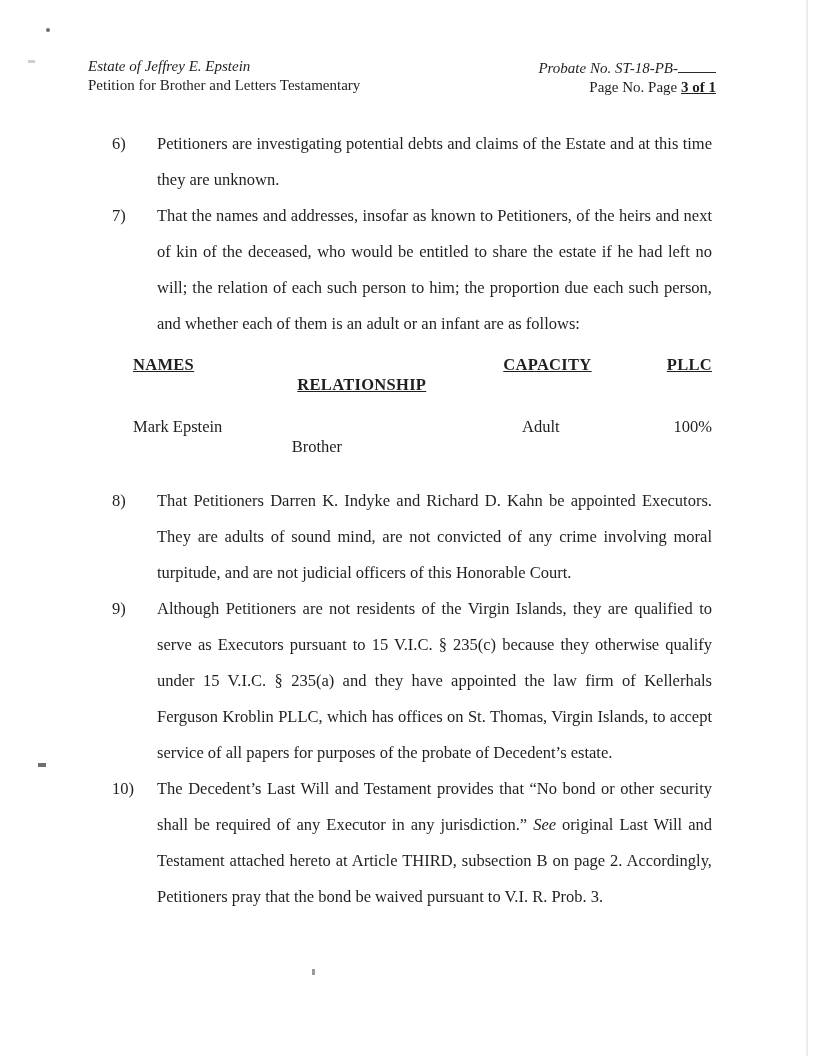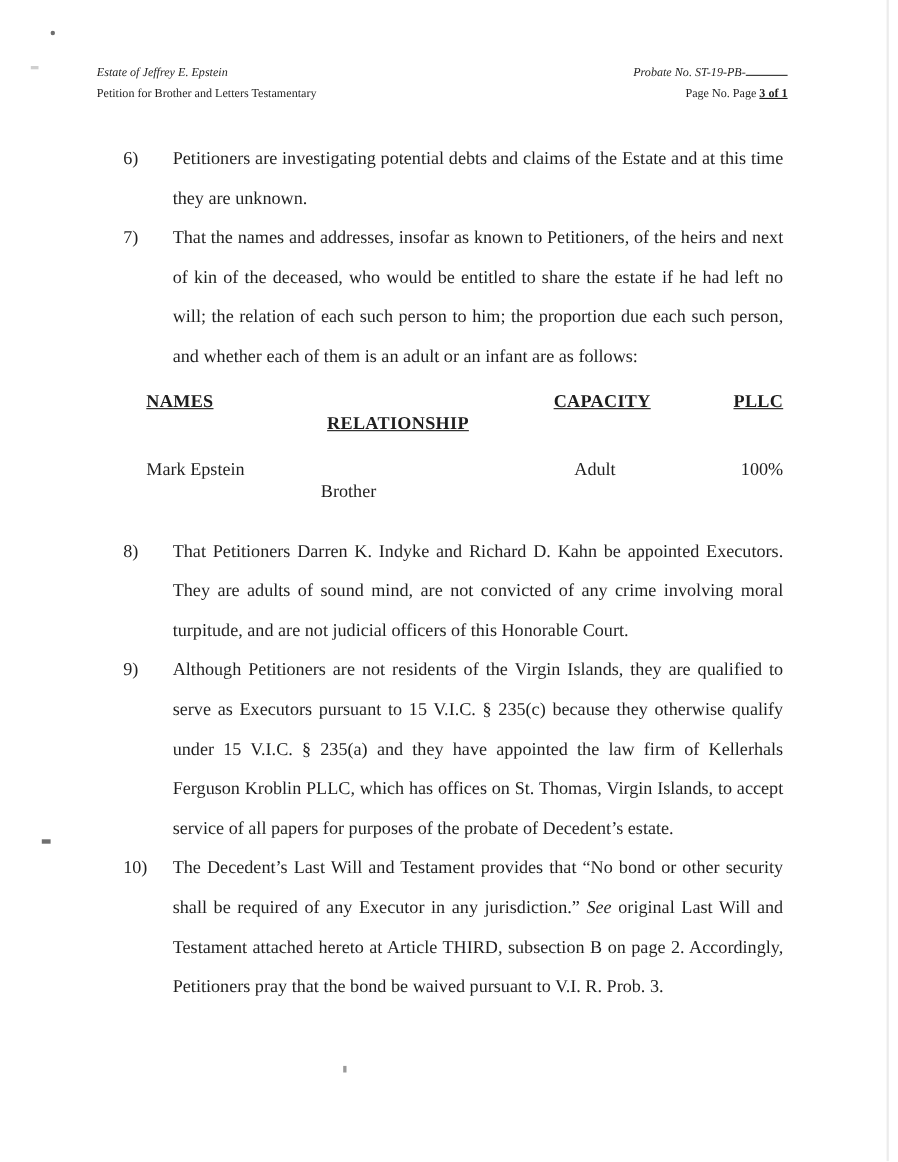--- a/index.html
+++ b/index.html
@@ -4,21 +4,21 @@
 <style>
   html,body { margin:0; padding:0; background:#ffffff; }
   .page {
     position:relative; width:816px; height:1056px; background:#ffffff;
     font-family:"Liberation Serif", serif; color:#1f1f1f; overflow:hidden;
   }
   
   .header {
     position:absolute; top:57px; left:88px; right:100px;
     display:flex; justify-content:space-between;
-    font-size:11px; line-height:19px;
+    font-size:15px; line-height:19px;
   }
   .hdr-italic { font-style:italic; }
   .header-right { text-align:right; }
   .blank-line {
     display:inline-block; width:38px; height:1em;
     border-bottom:1.5px solid #2b2b2b; vertical-align:baseline;
   }
   .page-val { font-weight:bold; text-decoration:underline; }
   
   .content {
@@ -53,21 +53,21 @@
 <body>
 
 <div class="page">
 
   <div class="header">
     <div class="header-left">
       <div class="hdr-italic">Estate of Jeffrey E. Epstein</div>
       <div>Petition for Brother and Letters Testamentary</div>
     </div>
     <div class="header-right">
-      <div class="hdr-italic"><span>Probate No. ST-19-PB-</span><span class="blank-line"></span></div>
+      <div class="hdr-italic"><span>Probate No. ST-18-PB-</span><span class="blank-line"></span></div>
       <div><span>Page No.  Page </span><span class="page-val">3 of 1</span></div>
     </div>
   </div>
 
   <div class="content">
 
     <div class="item">
       <span class="num">6)</span>
       <div class="text">Petitioners are investigating potential debts and claims of the Estate and at this time they are unknown.</div>
     </div>

